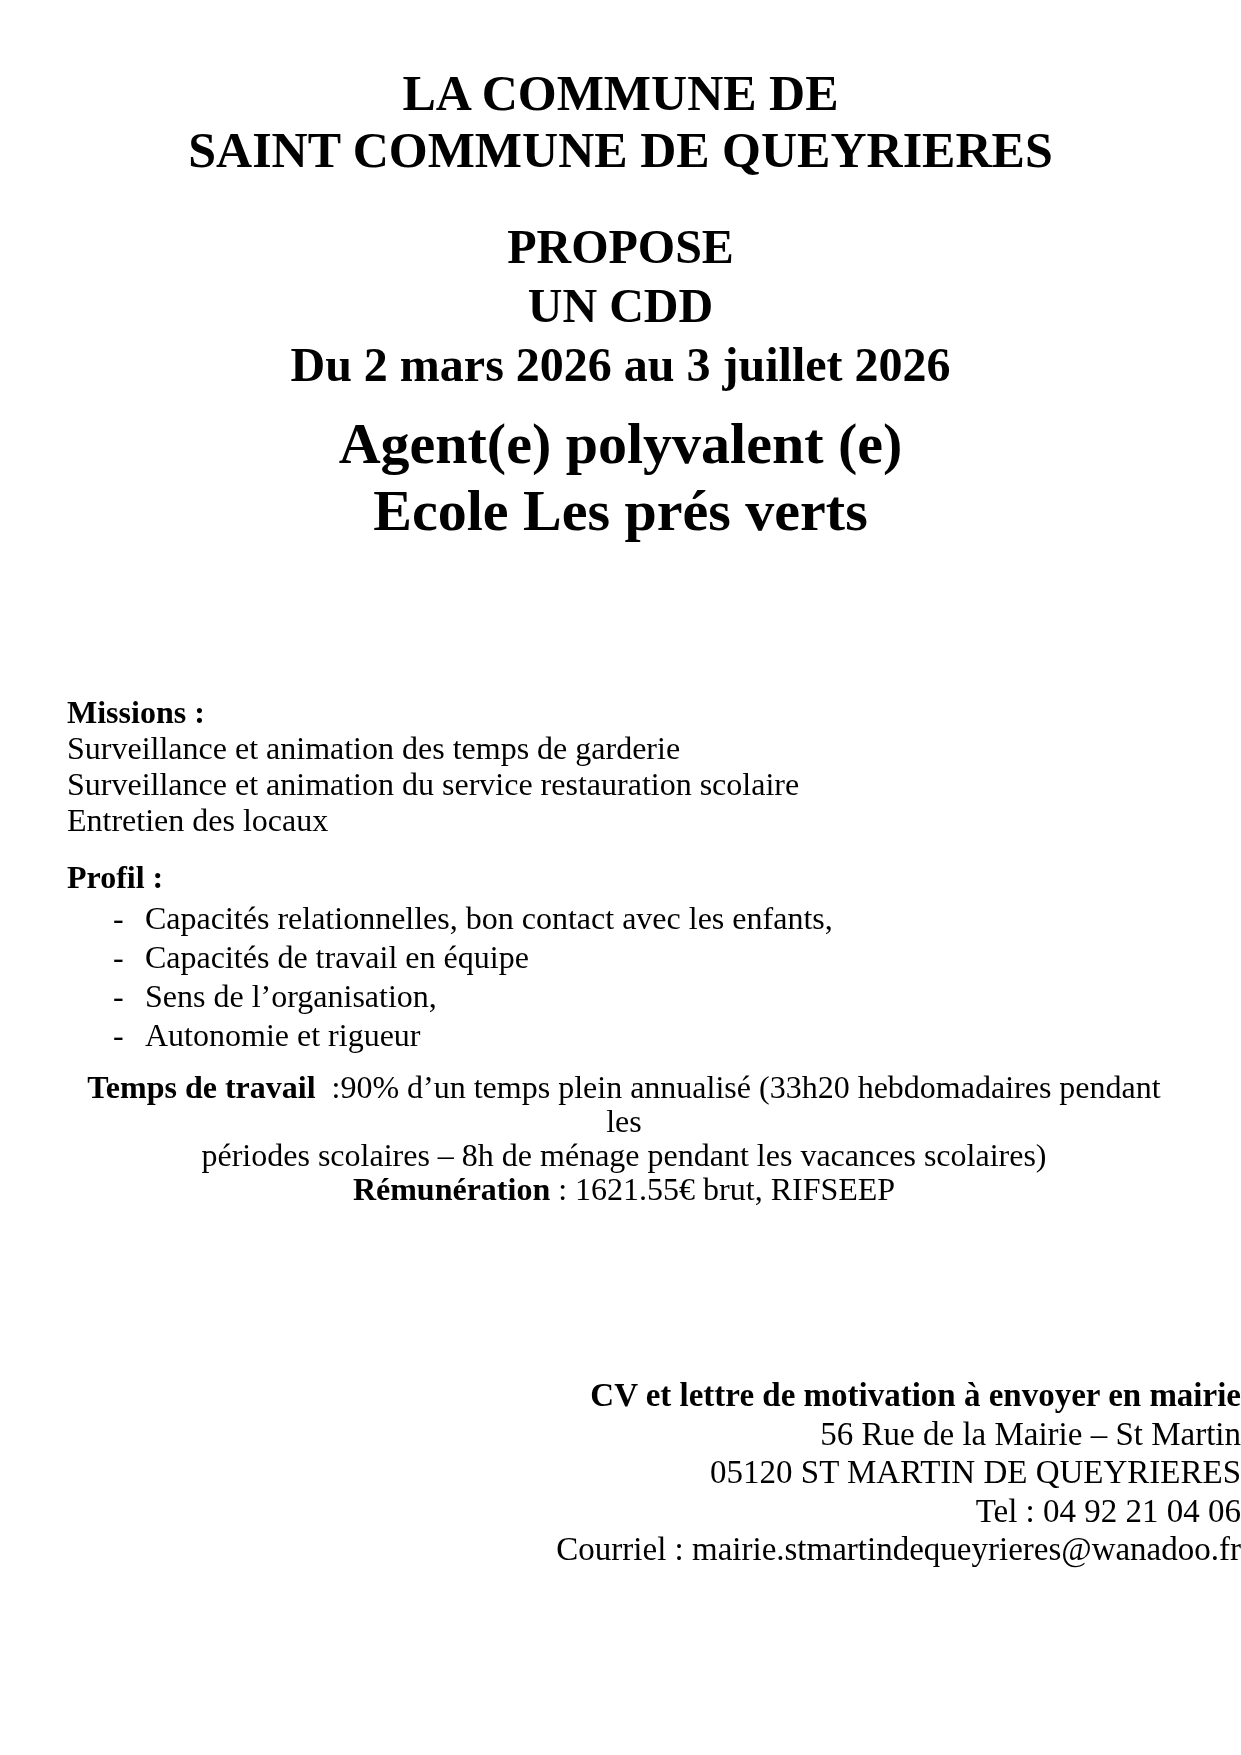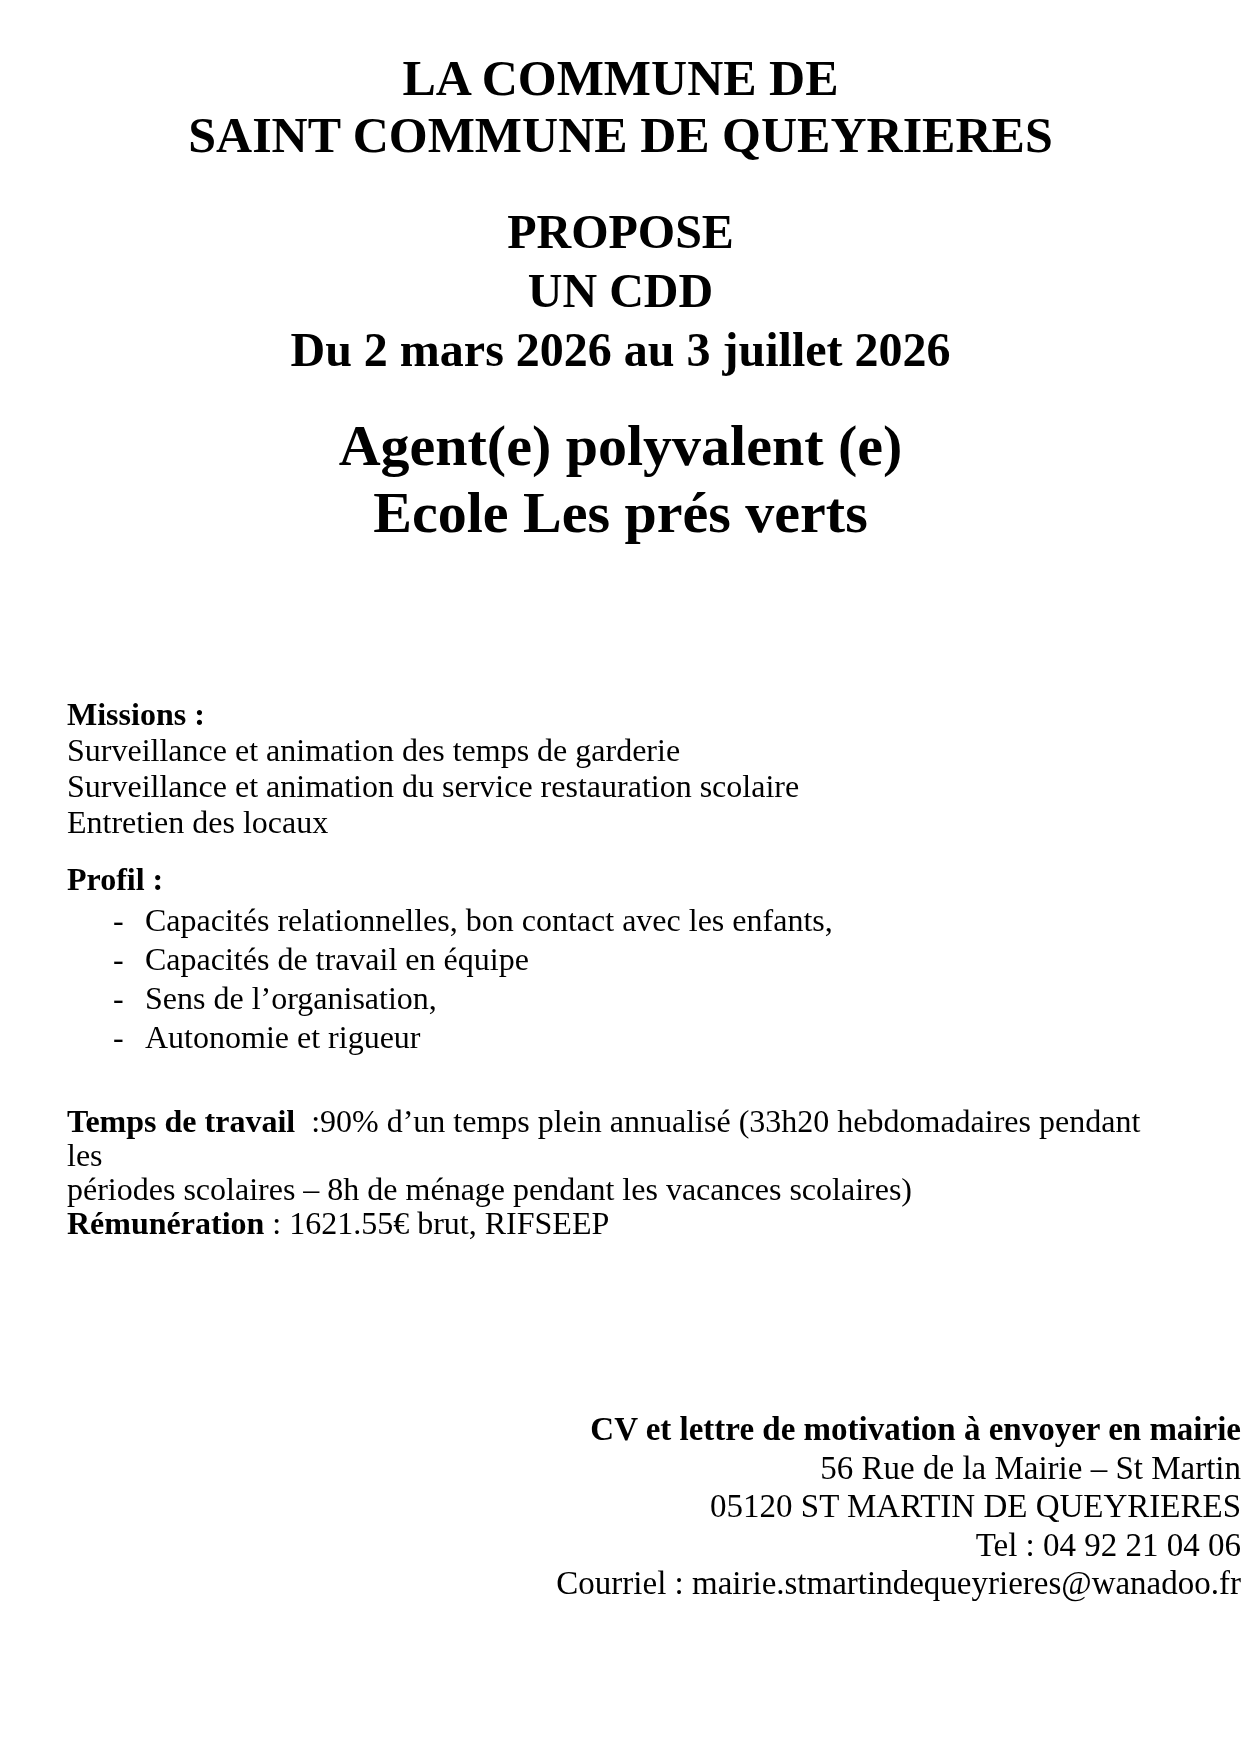--- a/index.html
+++ b/index.html
@@ -8,21 +8,21 @@
     background: #ffffff;
   }
   .page {
     position: relative;
     width: 1241px;
     height: 1755px;
     background: #ffffff;
     color: #000000;
     font-family: "Liberation Serif", "DejaVu Serif", serif;
     box-sizing: border-box;
-    padding-top: 50px;
+    padding-top: 65px;
     overflow: hidden;
     border-radius: 20px;
   }
   .bold { font-weight: bold; }
 
   
   .block-title {
     font-size: 50px;
     line-height: 57px;
     font-weight: bold;
@@ -33,21 +33,21 @@
   .block-offer {
     margin-top: 38px;
     font-size: 48px;
     line-height: 59px;
     font-weight: bold;
     text-align: center;
   }
 
   
   .block-position {
-    margin-top: 33px;
+    margin-top: 16px;
     font-size: 58px;
     line-height: 67px;
     font-weight: bold;
     text-align: center;
   }
 
   
   .section {
     margin-left: 67px;
     margin-right: 60px;
@@ -63,22 +63,23 @@
     padding-left: 78px;
     line-height: 39px;
   }
   .bullet-item .dash {
     position: absolute;
     left: 46px;
     top: 0;
   }
 
   .section-conditions {
-    margin-top: 47px;
+    margin-top: 15px;
     line-height: 34px;
+    text-align: center;
   }
   .section-conditions p { margin: 0; }
 
   
   .block-contact {
     margin-top: 170px;
     text-align: right;
     font-size: 33px;
     line-height: 38.5px;
   }

